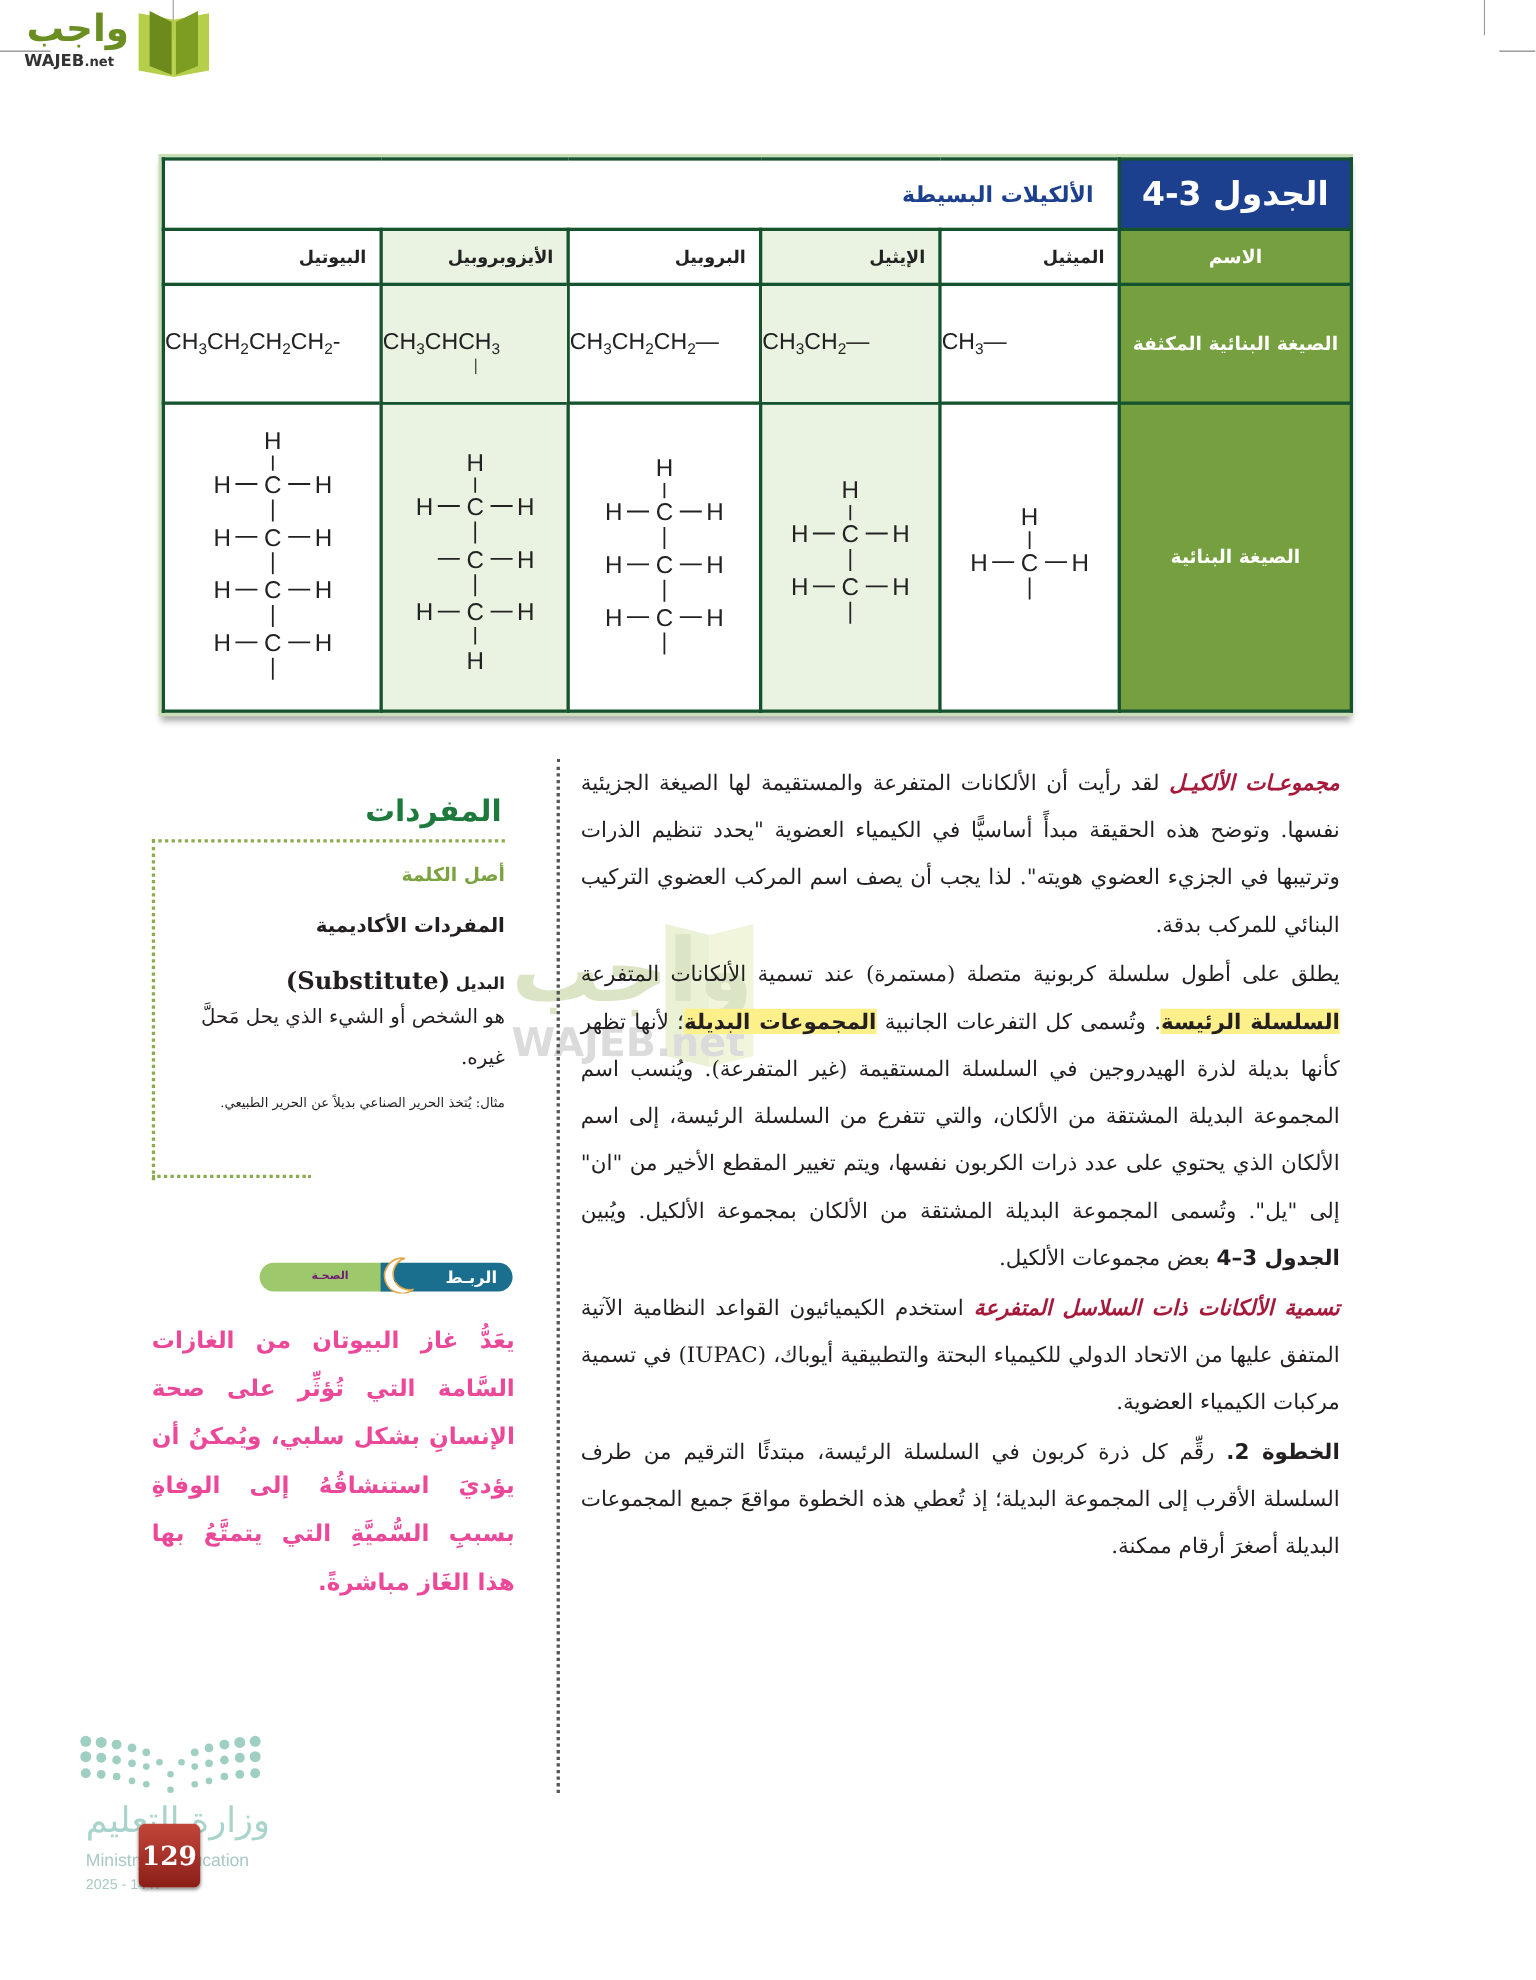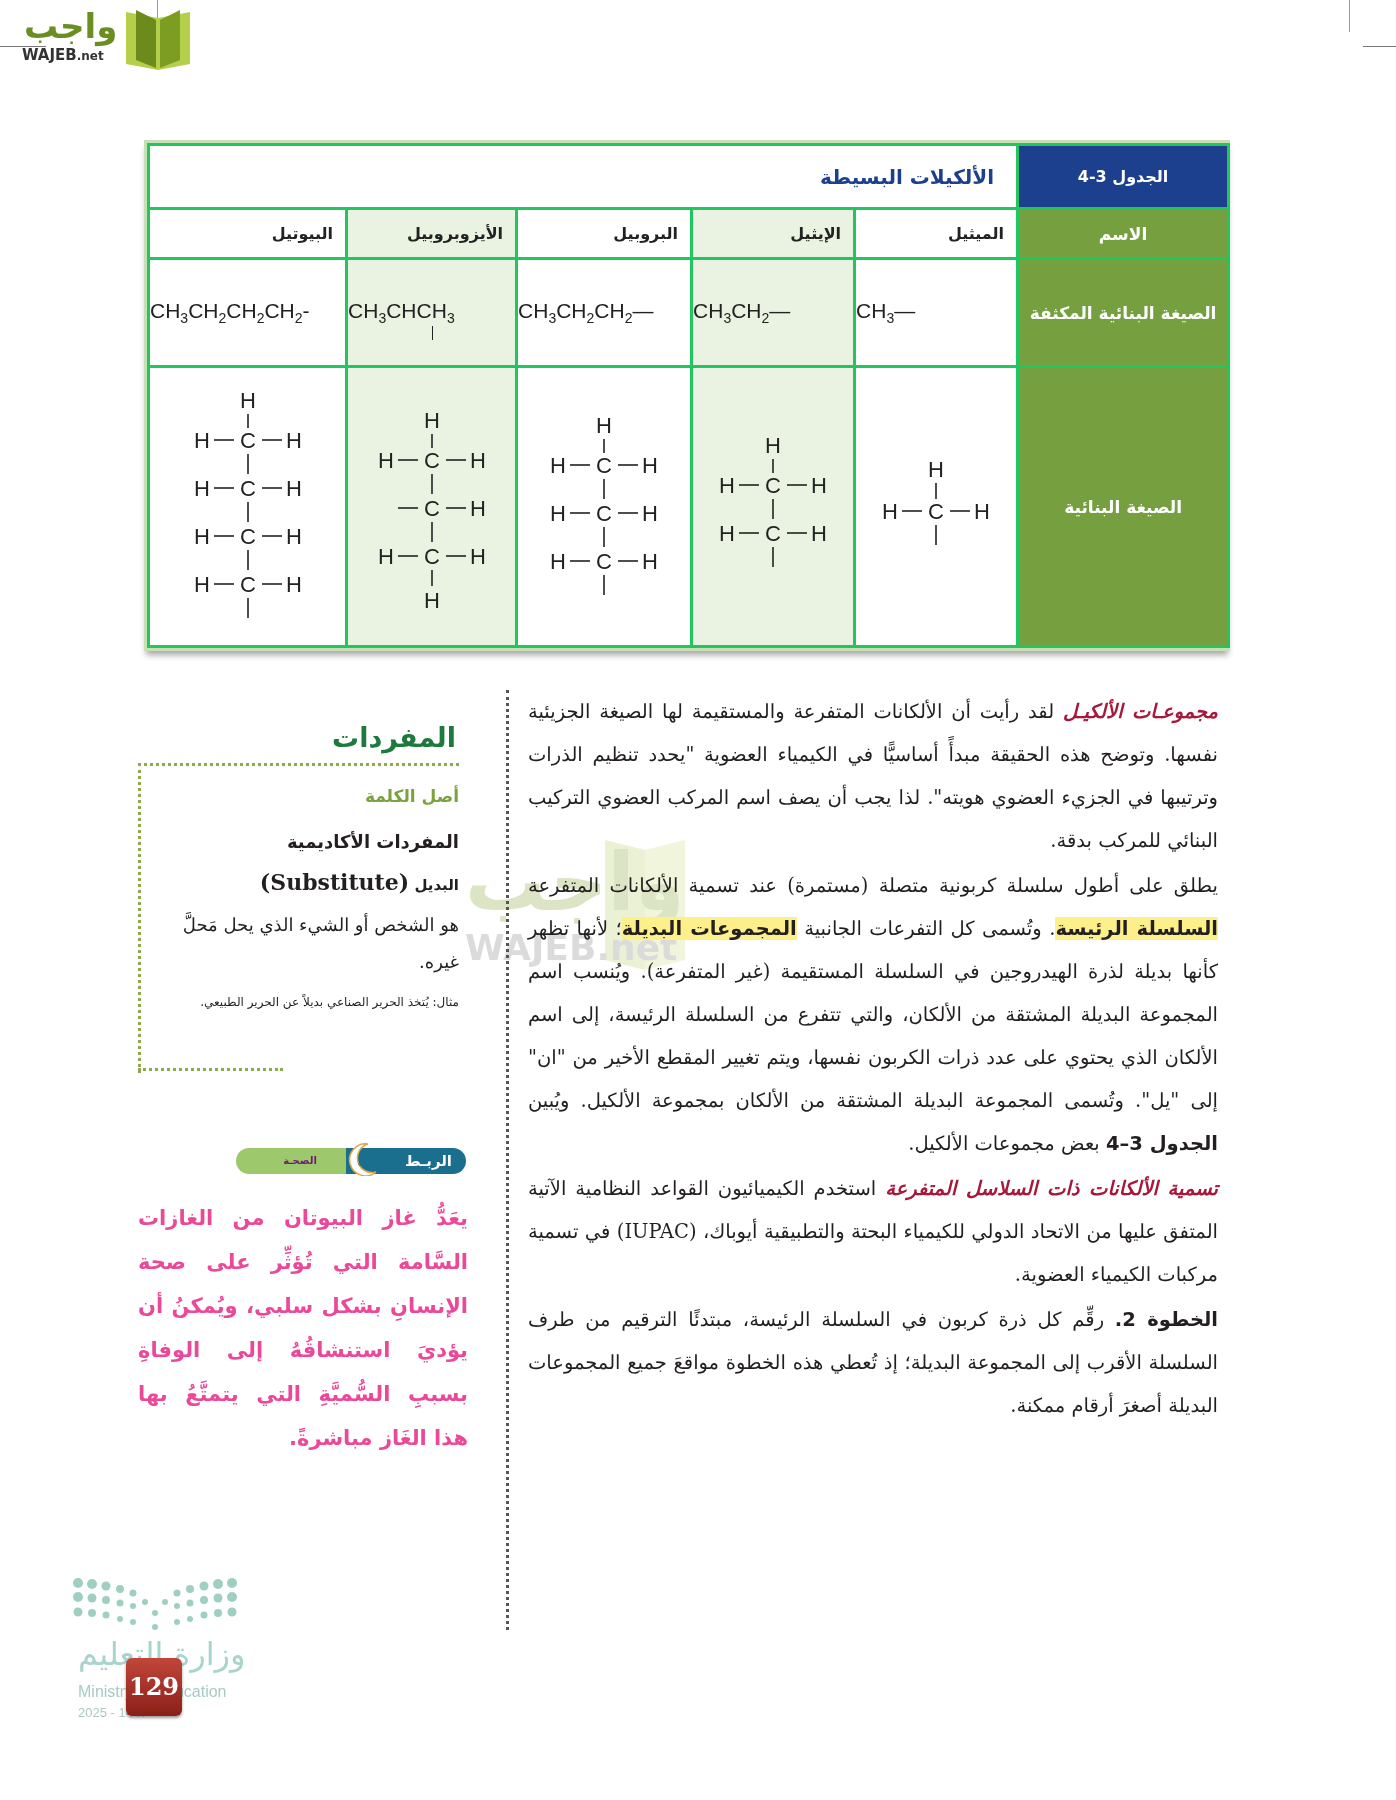--- a/index.html
+++ b/index.html
@@ -20,22 +20,22 @@
   .logo .en small { font-size:12px; font-weight:bold; }
   .book { position:absolute; left:108px; top:4px; width:80px; height:62px; }
 
   
   .table-wrap {
     position:absolute; left:144px; top:140px; width:1080px; height:505px;
     border:3px solid #c9dfb6; background:#fff;
     box-shadow:0 6px 6px -2px rgba(0,0,0,0.35);
   }
   .tbl { width:100%; height:100%; border-collapse:collapse; direction:rtl; table-layout:fixed; }
-  .tbl td { border:3px solid #22c55e; padding:0; vertical-align:middle; }
-  .title-badge { background:#1c3f8e; color:#fff; font-weight:bold; font-size:16px; text-align:center; }
+  .tbl td { border:3px solid #14532d; padding:0; vertical-align:middle; }
+  .title-badge { background:#1c3f8e; color:#fff; font-weight:bold; font-size:30px; text-align:center; }
   .title-text { color:#1c3f8e; font-weight:bold; font-size:20px; padding-right:22px !important; text-align:right; }
   .rowhead { background:#76a03f; color:#fff; font-weight:bold; font-size:17px; text-align:center; line-height:34px; }
   .name-cell { font-weight:bold; font-size:16px; text-align:right; padding-right:12px !important; color:#222; }
   .shade { background:#eaf3e2; }
   .formula { font-family:"Liberation Sans", sans-serif; font-size:21px; direction:ltr; color:#222; position:relative; }
   .formula sub { font-size:14px; }
   .struct { text-align:center; }
   .struct svg { display:block; margin:0 auto; }
 
   
@@ -52,21 +52,21 @@
 
   
   .vocab-title { position:absolute; right:940px; top:722px; font-size:27px; font-weight:bold; color:#1d7a3c; direction:rtl; }
   .vocab-box {
     position:absolute; left:138px; top:763px; width:318px; height:307px;
     border-top:3px dotted #8cab4c; border-left:3px dotted #8cab4c;
   }
   .vocab-box .inner { position:absolute; right:0; top:0; width:310px; direction:rtl; font-family:"DejaVu Serif", serif; color:#231f20; }
   .v-origin { position:absolute; right:0; top:20px; font-size:17px; font-weight:bold; color:#7aa23e; font-family:"DejaVu Sans", sans-serif; }
   .v-acad { position:absolute; right:0; top:65px; font-size:18px; font-weight:bold; font-family:"DejaVu Sans", sans-serif; }
-  .v-term { position:absolute; right:0; top:103px; font-size:15px; font-weight:bold; font-family:"DejaVu Sans", sans-serif; white-space:nowrap; }
+  .v-term { position:absolute; right:0; top:113px; font-size:15px; font-weight:bold; font-family:"DejaVu Sans", sans-serif; white-space:nowrap; }
   .v-term .en { font-family:"DejaVu Serif", serif; font-size:22px; }
   .v-def { position:absolute; right:0; top:140px; width:306px; font-size:18px; line-height:37px; text-align:right; }
   .v-ex { position:absolute; right:0; top:218px; width:306px; font-size:12px; line-height:37px; text-align:right; }
   .vocab-bottom { position:absolute; left:138px; top:1068px; width:145px; border-top:3px dotted #8cab4c; }
 
   
   .conn { position:absolute; left:236px; top:1148px; width:230px; height:26px; }
   .conn-right { position:absolute; right:0; top:0; width:120px; height:26px; background:#1a6f8e; border-radius:0 13px 13px 0; color:#fff; font-weight:bold; font-size:15px; direction:rtl; text-align:right; padding-right:14px; box-sizing:border-box; line-height:26px;padding-left:20px; }
   .conn-left { position:absolute; left:0; top:0; width:128px; height:26px; background:#9dc86b; border-radius:13px 0 0 13px; color:#701a75; font-weight:bold; font-size:10px; text-align:center; line-height:26px; direction:rtl; }
   .conn-moon { position:absolute; left:110px; top:-6px; width:34px; height:34px; }

